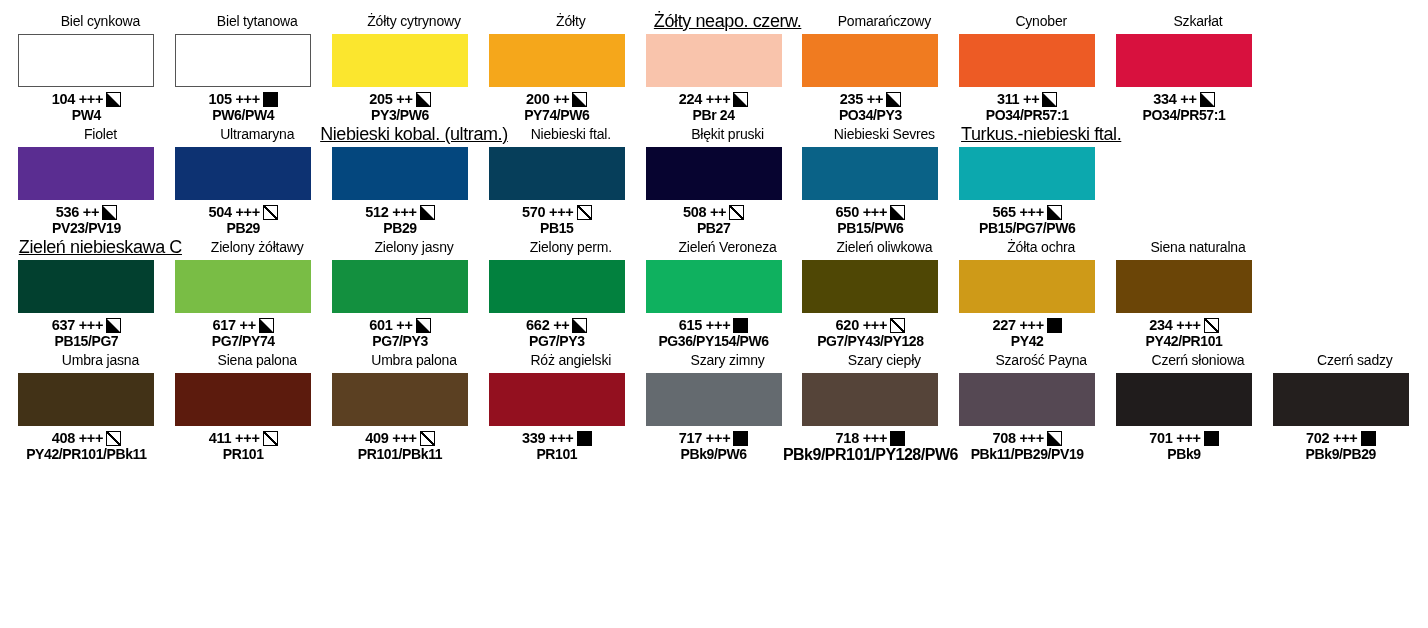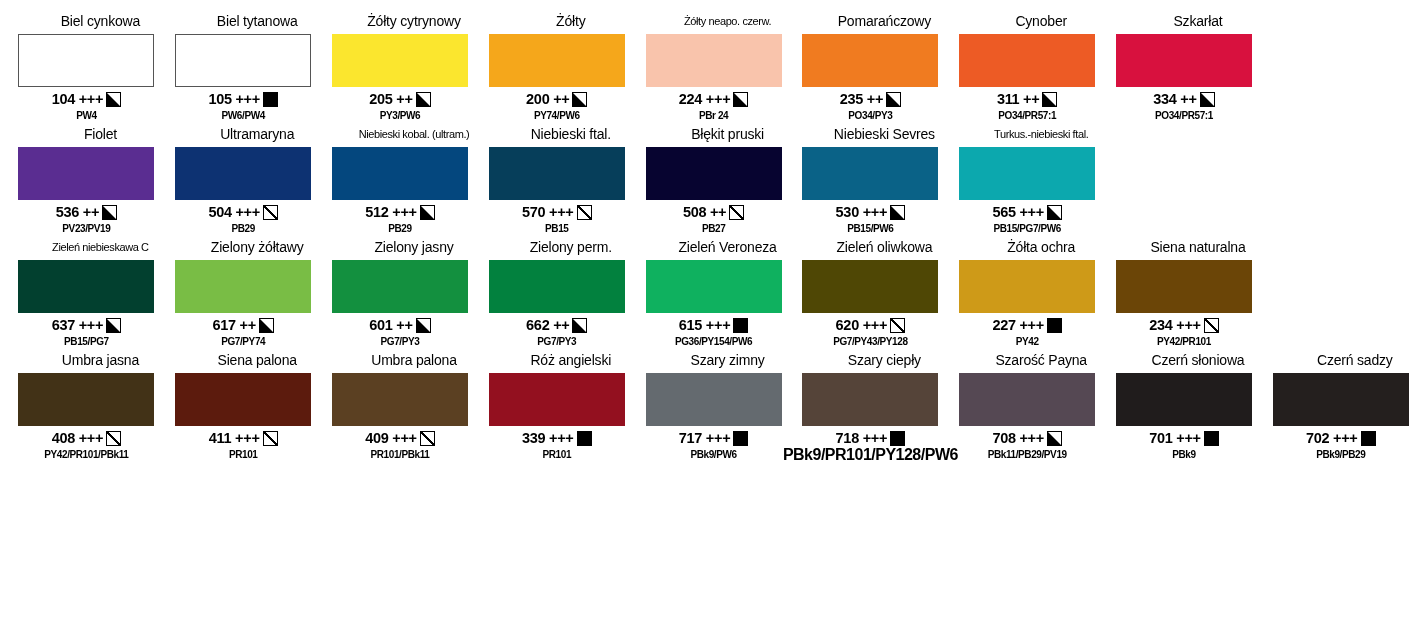--- a/index.html
+++ b/index.html
@@ -38,22 +38,23 @@
     font-size: 14px;
     line-height: 15px;
     height: 18px;
     white-space: nowrap;
     text-align: center;
     letter-spacing: -0.2px;
     overflow: visible;
     margin-left: 28px;
   }
   .swatch-name.small {
-    font-size: 11px;
+    font-size: 18px;
     letter-spacing: -0.4px;
+    text-decoration: underline;
   }
   .swatch {
     width: 136px;
     height: 53px;
     margin-top: 2px;
     box-sizing: border-box;
   }
   .swatch.outlined {
     border: 1px solid #555555;
   }
@@ -96,21 +97,21 @@
       linear-gradient(to top right, #000 0%, #000 49.5%, #fff 50.5%, #fff 100%);
   }
   
   .opacity-icon.transparent {
     border: 1.5px solid #000000;
     background:
       linear-gradient(to top right,
         #fff 0%, #fff 45%, #000 46%, #000 54%, #fff 55%, #fff 100%);
   }
   .pigment {
-    font-size: 10px;
+    font-size: 14px;
     line-height: 17px;
     font-weight: 600;
     text-align: center;
     white-space: nowrap;
     letter-spacing: -0.4px;
   }
   .pigment.small {
     font-size: 16px;
     letter-spacing: -0.5px;
   }
@@ -236,21 +237,21 @@
         <div class="meta">
           <span class="code-plus">508 ++</span>
           <span class="opacity-icon transparent"></span>
         </div>
         <div class="pigment">PB27</div>
       </div>
       <div class="cell">
         <div class="swatch-name">Niebieski Sevres</div>
         <div class="swatch" style="background: rgb(10, 98, 135);"></div>
         <div class="meta">
-          <span class="code-plus">530 +++</span>
+          <span class="code-plus">650 +++</span>
           <span class="opacity-icon semi"></span>
         </div>
         <div class="pigment">PB15/PW6</div>
       </div>
       <div class="cell">
         <div class="swatch-name small">Turkus.-niebieski ftal.</div>
         <div class="swatch" style="background: rgb(12, 168, 174);"></div>
         <div class="meta">
           <span class="code-plus">565 +++</span>
           <span class="opacity-icon semi"></span>

